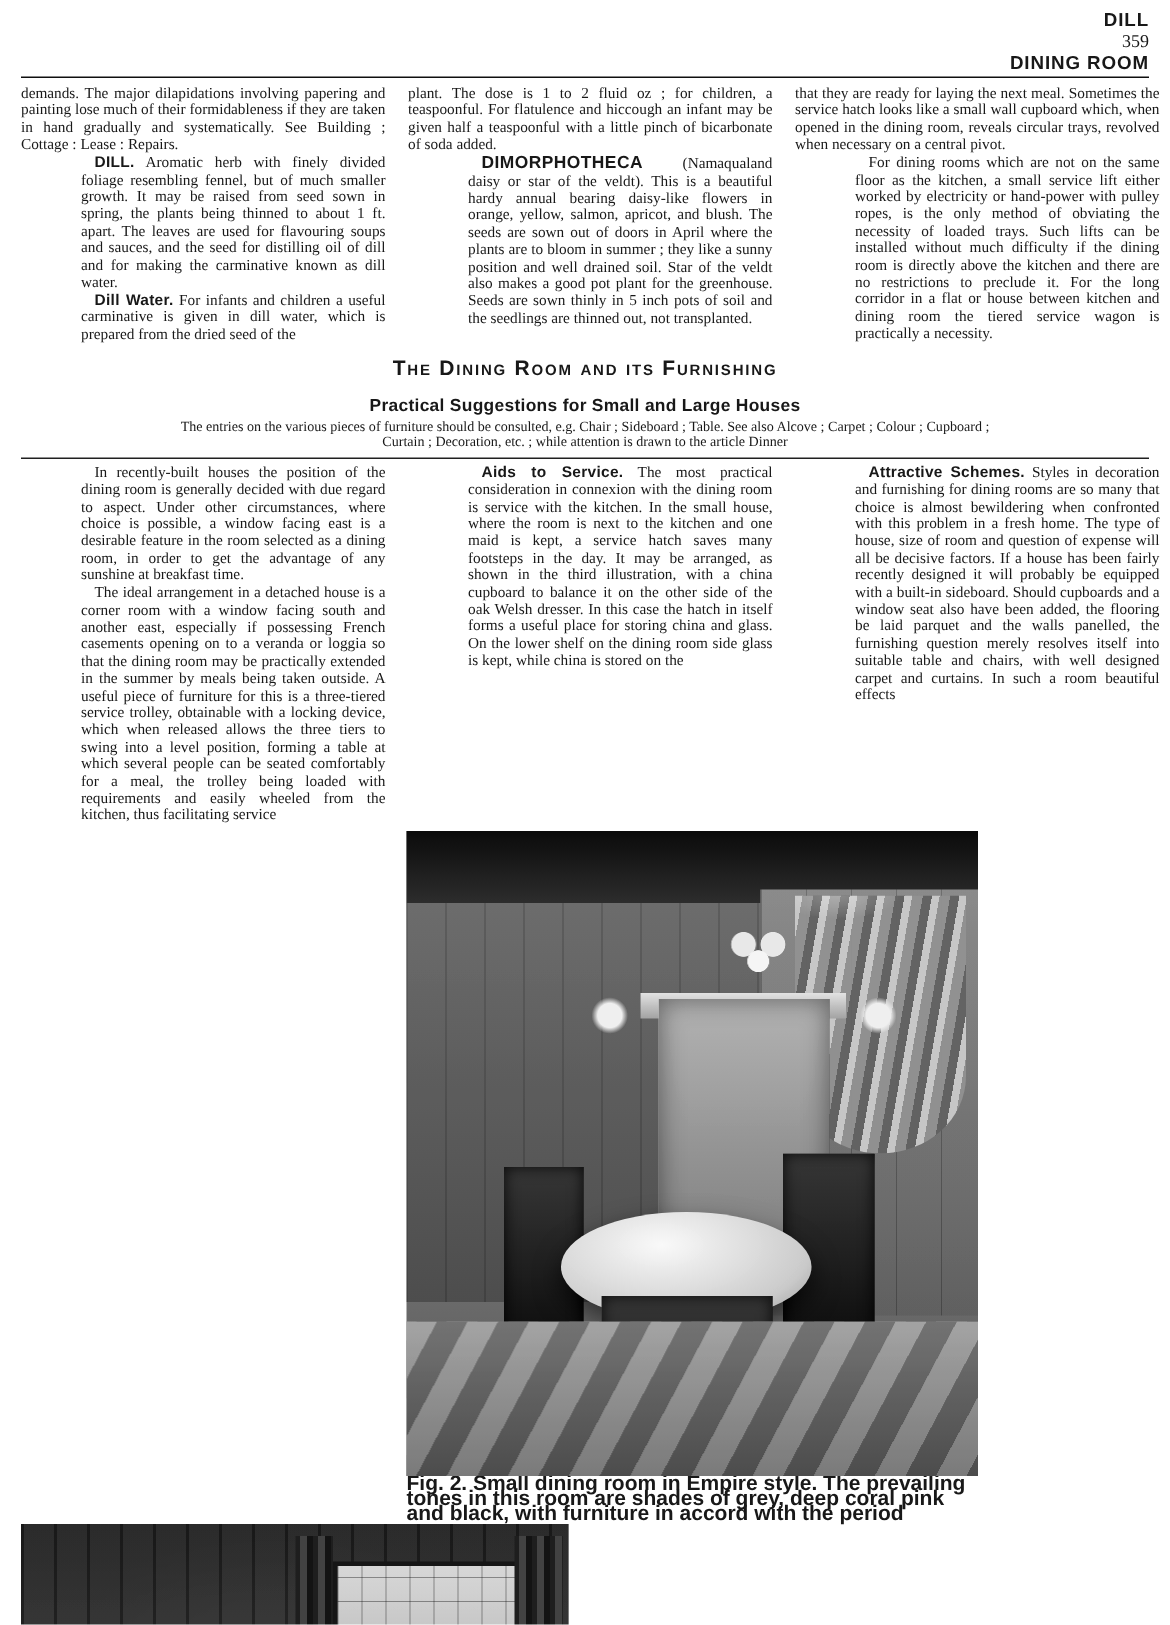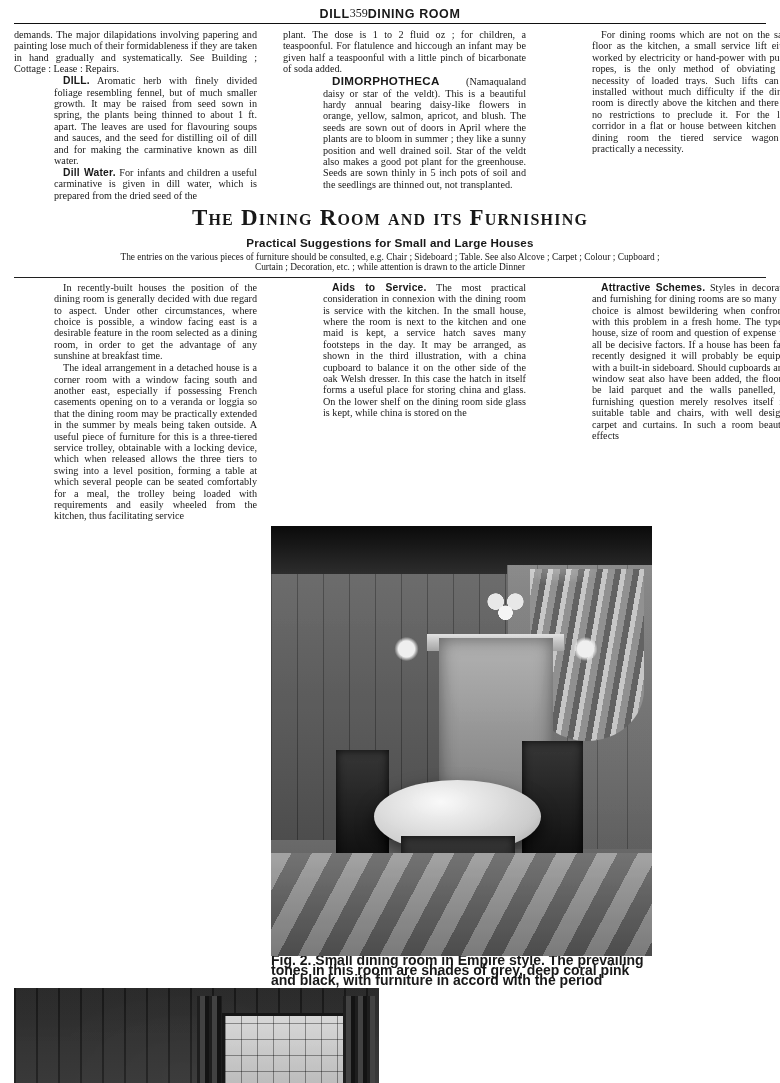--- a/index.html
+++ b/index.html
@@ -29,32 +29,33 @@
     display: flex;
     align-items: flex-end;
     justify-content: center;
     font-family: "Liberation Sans", sans-serif;
     font-weight: bold;
     font-size: 12.5px;
     letter-spacing: 0.6px;
     padding-bottom: 2px;
     border-bottom: 1.6px solid #111;
     margin-bottom: 5px;
+    flex-direction: column;
   }
   .runhead .folio {
     font-family: "Liberation Serif", serif;
     font-weight: normal;
     font-size: 12px;
     letter-spacing: 0;
   }
 
   
   .cols3 {
     display: flex;
-    gap: 26px;
+    gap: 15px;
   }
   .col {
     width: 243px;
     flex: 0 0 243px;
   }
   p {
     margin: 0 0 0.5px 0;
     font-size: 10.2px;
     line-height: 11.4px;
     text-align: justify;
@@ -74,22 +75,22 @@
     font-size: 11.6px;
     letter-spacing: 0.3px;
   }
 
   
   .article-head {
     text-align: center;
     margin: 4px 0 2px 0;
   }
   .article-title {
-    font-family: Liberation Serif, serif;
-    font-size: 23px;
+    font-family: Liberation Sans, sans-serif;
+    font-size: 14px;
     font-weight: bold;
     font-variant: small-caps;
     letter-spacing: 1.2px;
     line-height: 23px;
   }
   .article-sub {
     font-family: "Liberation Sans", sans-serif;
     font-size: 11.6px;
     font-weight: bold;
     letter-spacing: 0.2px;
@@ -266,20 +267,21 @@
       <p class="ind"><span class="entry-head">DILL.</span> <span>Aromatic herb with finely divided foliage resembling fennel, but of much smaller growth. It may be raised from seed sown in spring, the plants being thinned to about 1 ft. apart. The leaves are used for flavouring soups and sauces, and the seed for distilling oil of dill and for making the carminative known as dill water.</span></p>
       <p class="ind"><span class="entry-head">Dill Water.</span> <span>For infants and children a useful carminative is given in dill water, which is prepared from the dried seed of the</span></p>
     </div>
 
     <div class="col">
       <p>plant. The dose is 1 to 2 fluid oz ; for children, a teaspoonful. For flatulence and hiccough an infant may be given half a teaspoonful with a little pinch of bicarbonate of soda added.</p>
       <p class="ind"><span class="entry-head-lg">DIMORPHOTHECA</span> <span>(Namaqualand daisy or star of the veldt). This is a beautiful hardy annual bearing daisy-like flowers in orange, yellow, salmon, apricot, and blush. The seeds are sown out of doors in April where the plants are to bloom in summer ; they like a sunny position and well drained soil. Star of the veldt also makes a good pot plant for the greenhouse. Seeds are sown thinly in 5 inch pots of soil and the seedlings are thinned out, not transplanted.</span></p>
     </div>
 
     <div class="col">
+      <p>that they are ready for laying the next meal. Sometimes the service hatch looks like a small wall cupboard which, when opened in the dining room, reveals circular trays, revolved when necessary on a central pivot.</p>
       <p class="ind">For dining rooms which are not on the same floor as the kitchen, a small service lift either worked by electricity or hand-power with pulley ropes, is the only method of obviating the necessity of loaded trays. Such lifts can be installed without much difficulty if the dining room is directly above the kitchen and there are no restrictions to preclude it. For the long corridor in a flat or house between kitchen and dining room the tiered service wagon is practically a necessity.</p>
     </div>
 
   </div>
 
   <div class="article-head">
     <div class="article-title">The Dining Room and its Furnishing</div>
     <div class="article-sub">Practical Suggestions for Small and Large Houses</div>
     <div class="article-note">The entries on the various pieces of furniture should be consulted, e.g. Chair ; Sideboard ; Table. See also Alcove ; Carpet ; Colour ; Cupboard ; Curtain ; Decoration, etc. ; while attention is drawn to the article Dinner</div>
   </div>

